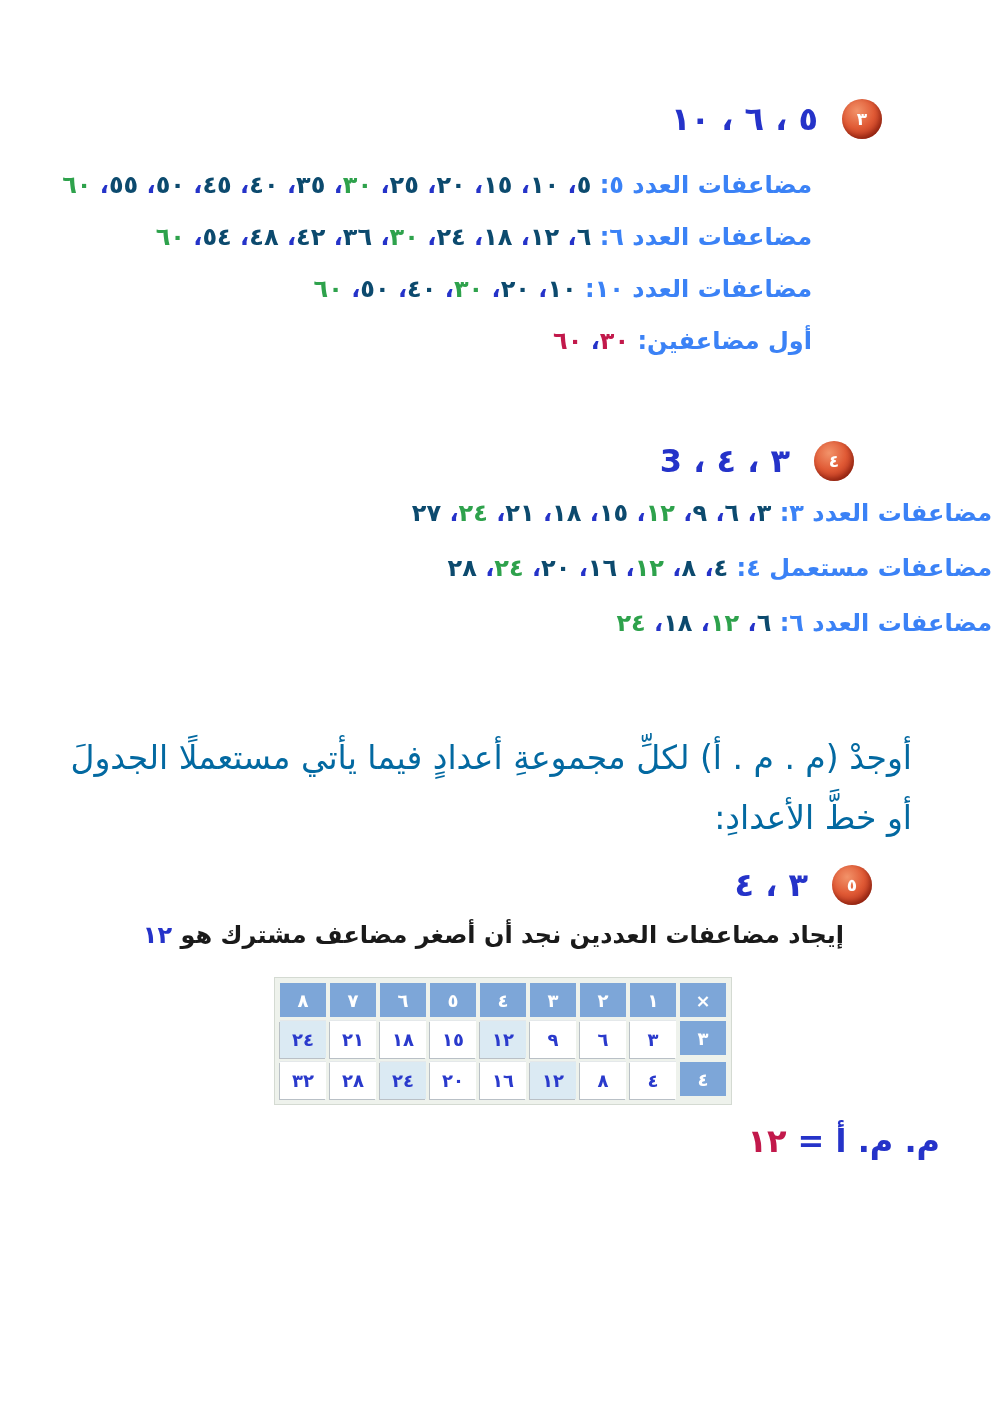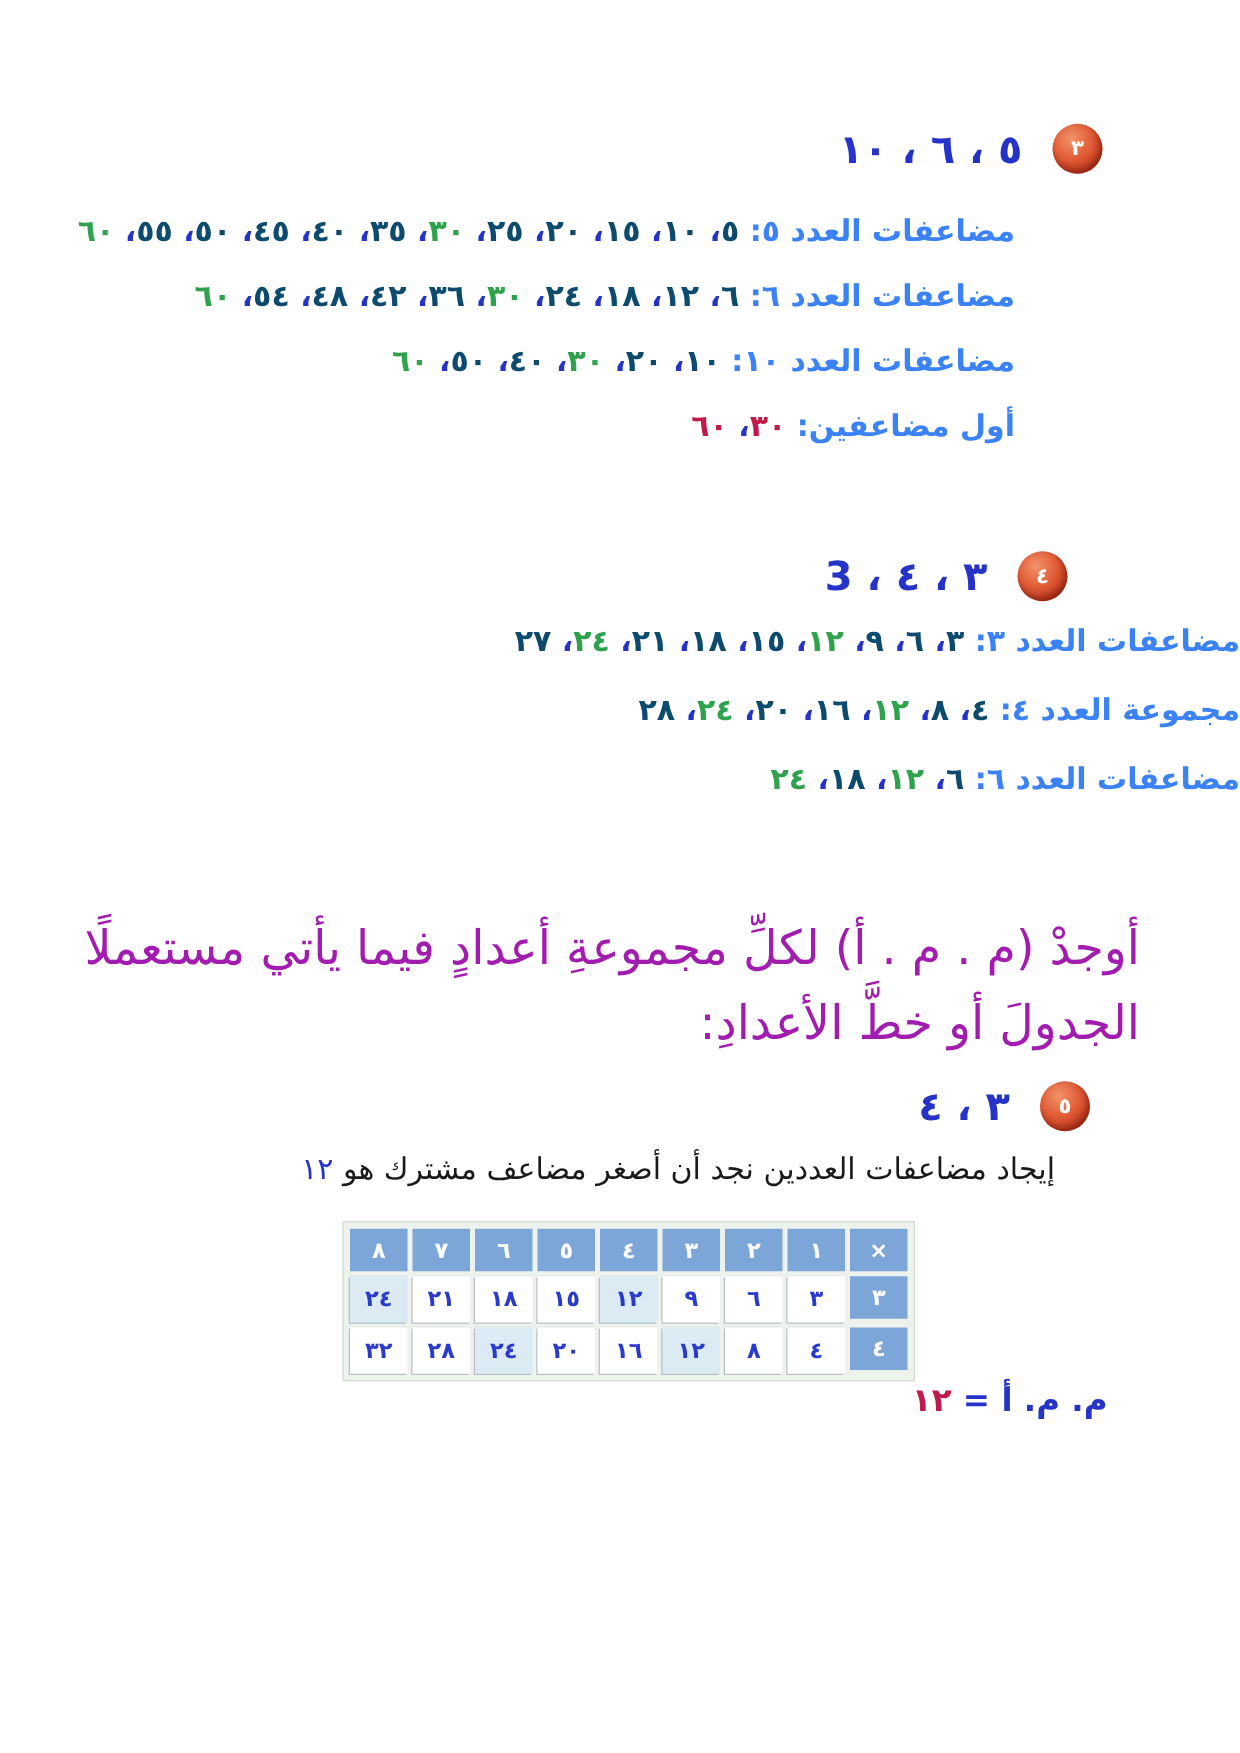--- a/index.html
+++ b/index.html
@@ -29,44 +29,44 @@
   .lines-p4 { margin-top:18px; }
   .mline { font-size:24px; font-weight:bold; color:#2533c9; line-height:26px; margin-bottom:26px; white-space:nowrap; }
   .lines-p4 .mline { margin-bottom:29px; }
   .mlabel { color:#3b82f6; }
   .num { color:#0c4a6e; }
   .num.green { color:#2ea24c; }
   .num.red { color:#c2194b; }
   
   .instruction {
     margin-top:92px; padding-right:80px; padding-left:60px;
-    color:#a21caf; font-size:38px; font-weight:normal; line-height:60px;
+    color:#0369a1; font-size:33px; font-weight:normal; line-height:60px;
     font-family:"DejaVu Sans", sans-serif;
   }
   
   .ph5row { margin-top:16px; }
-  .explain { margin-top:14px; padding-right:148px; font-size:24px; font-weight:normal; color:#1a1a1a; line-height:30px; }
+  .explain { margin-top:14px; padding-right:148px; font-size:24px; font-weight:bold; color:#1a1a1a; line-height:30px; }
   .explain .blue { color:#2533c9; }
   
   .mul-table {
     margin-top:27px; margin-right:260px;
     width:458px; padding:5px;
     background:#eef2ec; border:1px solid #d4dad2;
     display:grid; grid-template-columns:repeat(9, 46px); gap:4px;
     direction:rtl;
   }
   .cell {
     height:37px; display:flex; align-items:center; justify-content:center;
     font-size:18px; font-weight:bold;
   }
   .cell.th { background:#7da6d8; color:#ffffff; height:34px; }
   .cell.td { background:#ffffff; color:#2a3acc; box-shadow:-1px 1px 0 #b9c0c6, 0 -1px 0 #e4e8ea; }
   .cell.td.hl { background:#dbeaf3; }
   
-  .result { padding-right:106px; font-size:26px; font-weight:bold; line-height:32px; }
+  .result { margin-top:20px; padding-right:52px; font-size:32px; font-weight:bold; line-height:32px; }
   .result .blue { color:#2533c9; }
   .result .red { color:#c2194b; }
 </style>
 </head>
 <body>
 
 <main class="page">
 
   <section>
     <div class="prob-header ph3">
@@ -85,21 +85,21 @@
 
   <section style="margin-top:86px;">
     <div class="prob-header ph4">
       <span class="badge">
         <span class="badge-num">٤</span>
       </span>
       <span class="hnums">٣ ، ٤ ، 3</span>
     </div>
     <div class="lines lines-p4">
         <div class="mline"><span class="mlabel">مضاعفات العدد ٣:</span> <span class="mnums"><span class="num">٣</span>، <span class="num">٦</span>، <span class="num">٩</span>، <span class="num green">١٢</span>، <span class="num">١٥</span>، <span class="num">١٨</span>، <span class="num">٢١</span>، <span class="num green">٢٤</span>، <span class="num">٢٧</span></span></div>
-        <div class="mline"><span class="mlabel">مجموعة العدد ٤:</span> <span class="mnums"><span class="num">٤</span>، <span class="num">٨</span>، <span class="num green">١٢</span>، <span class="num">١٦</span>، <span class="num">٢٠</span>، <span class="num green">٢٤</span>، <span class="num">٢٨</span></span></div>
+        <div class="mline"><span class="mlabel">مضاعفات مستعمل ٤:</span> <span class="mnums"><span class="num">٤</span>، <span class="num">٨</span>، <span class="num green">١٢</span>، <span class="num">١٦</span>، <span class="num">٢٠</span>، <span class="num green">٢٤</span>، <span class="num">٢٨</span></span></div>
         <div class="mline"><span class="mlabel">مضاعفات العدد ٦:</span> <span class="mnums"><span class="num">٦</span>، <span class="num green">١٢</span>، <span class="num">١٨</span>، <span class="num green">٢٤</span></span></div>
       </div>
   </section>
 
   <p class="instruction">أوجدْ (م . م . أ) لكلِّ مجموعةِ أعدادٍ فيما يأتي مستعملًا الجدولَ أو خطَّ الأعدادِ:</p>
 
   <section>
     <div class="prob-header ph5 ph5row">
       <span class="badge">
         <span class="badge-num">٥</span>

